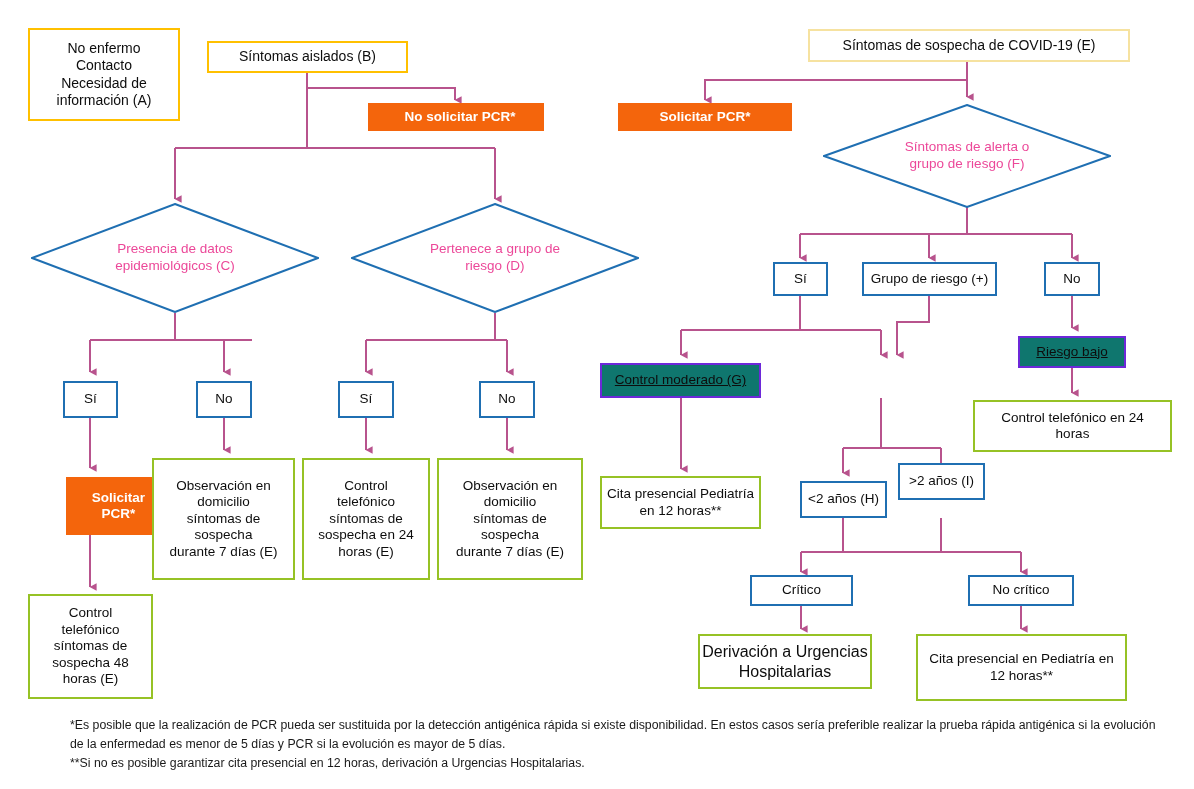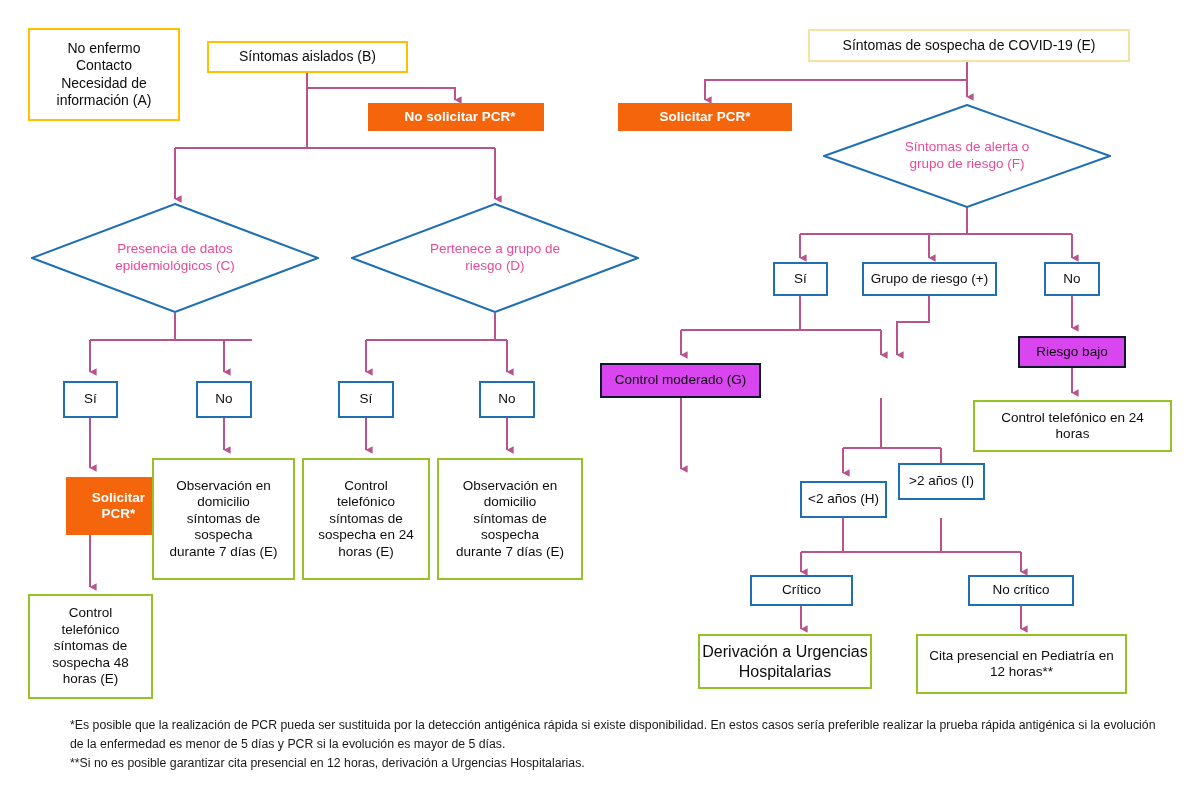--- a/index.html
+++ b/index.html
@@ -3,21 +3,21 @@
 <meta charset="utf-8">
 <style>
   html,body{margin:0;padding:0;background:#ffffff;}
   body{font-family:"Liberation Sans", sans-serif;}
   #canvas{position:relative;width:1194px;height:789px;background:#fff;overflow:hidden;}
   #wires{position:absolute;left:0;top:0;width:1194px;height:789px;pointer-events:none;}
   .node{position:absolute;box-sizing:border-box;display:flex;align-items:center;justify-content:center;text-align:center;line-height:1.22;color:#0d0d0d;}
   .n-yellow{border:2px solid #FFC000;background:#fff;}
   .n-yellow-pale{border:2px solid #F6E2A0;background:#fff;}
   .n-blue{border:2px solid #1F6FB2;background:#fff;}
-  .n-gray{border:2px solid #0f172a;background:#d946ef;}
+  .n-gray{border:2px solid #6d28d9;background:#0f766e;text-decoration:underline;}
   .n-green{border:2px solid #96C225;background:#fff;}
   .n-orange{background:#F4650C;color:#ffffff;font-weight:bold;border:none;}
   .diamond{position:absolute;}
   .diamond svg{position:absolute;left:0;top:0;}
   .diamond .dlabel{position:absolute;left:0;top:0;width:100%;height:100%;display:flex;align-items:center;justify-content:center;text-align:center;line-height:1.25;color:#ec4899;}
   .notes{position:absolute;color:#1a1a1a;line-height:1.55;}
   .notes div{margin:0;}
 </style>
 </head>
 <body>
@@ -240,20 +240,26 @@
       <span>Control telefónico en 24</span><br>
       <span>horas</span>
     </span>
   </div>
 
   <div class="node n-gray" style="left:600px;top:363px;width:161px;height:35px;font-size:13.5px;">
     <span>Control moderado  (G)</span>
   </div>
 
 
+  <div class="node n-green" style="left:600px;top:476px;width:161px;height:53px;font-size:13.5px;">
+    <span>
+      <span>Cita presencial  Pediatría</span><br>
+      <span>en 12 horas**</span>
+    </span>
+  </div>
 
   <div class="node n-blue" style="left:800px;top:481px;width:87px;height:37px;font-size:13.5px;">
     <span>&lt;2 años (H)</span>
   </div>
   <div class="node n-blue" style="left:898px;top:463px;width:87px;height:37px;font-size:13.5px;">
     <span>&gt;2 años (I)</span>
   </div>
 
   <div class="node n-blue" style="left:750px;top:575px;width:103px;height:31px;font-size:13.5px;">
     <span>Crítico</span>
@@ -262,21 +268,21 @@
     <span>No crítico</span>
   </div>
 
   <div class="node n-green" style="left:698px;top:634px;width:174px;height:55px;font-size:16px;">
     <span>
       <span>Derivación a Urgencias</span><br>
       <span>Hospitalarias</span>
     </span>
   </div>
 
-  <div class="node n-green" style="left:916px;top:634px;width:211px;height:60px;font-size:13.5px;">
+  <div class="node n-green" style="left:916px;top:634px;width:211px;height:67px;font-size:13.5px;">
     <span>
       <span>Cita presencial en Pediatría en</span><br>
       <span>12 horas**</span>
     </span>
   </div>
 
   <div class="notes" style="left:70px;top:716px;width:1100px;font-size:12.3px;">
     <div>*Es posible que la realización de PCR pueda ser sustituida por la detección antigénica rápida si existe disponibilidad. En estos casos sería preferible realizar la prueba rápida antigénica si la evolución de la enfermedad es menor de 5 días y PCR si la evolución es mayor de 5 días.</div>
     <div>**Si no es posible garantizar cita presencial en 12 horas, derivación a Urgencias Hospitalarias.</div>
   </div>

